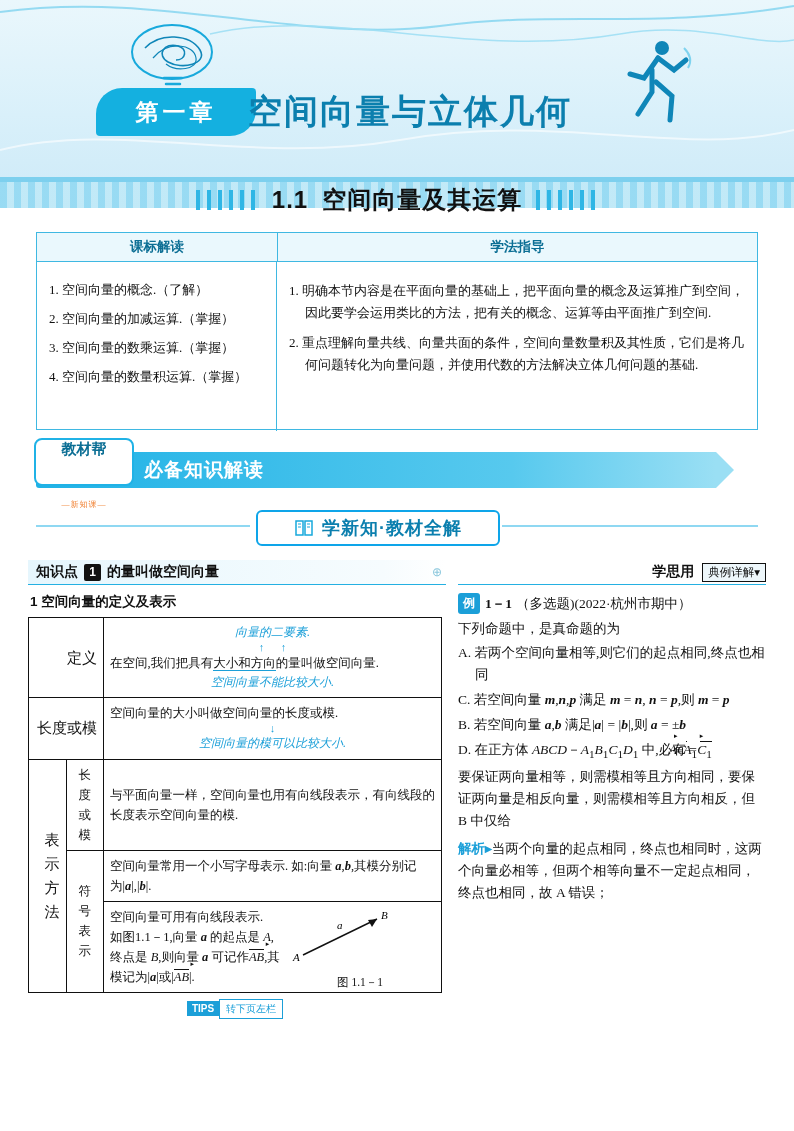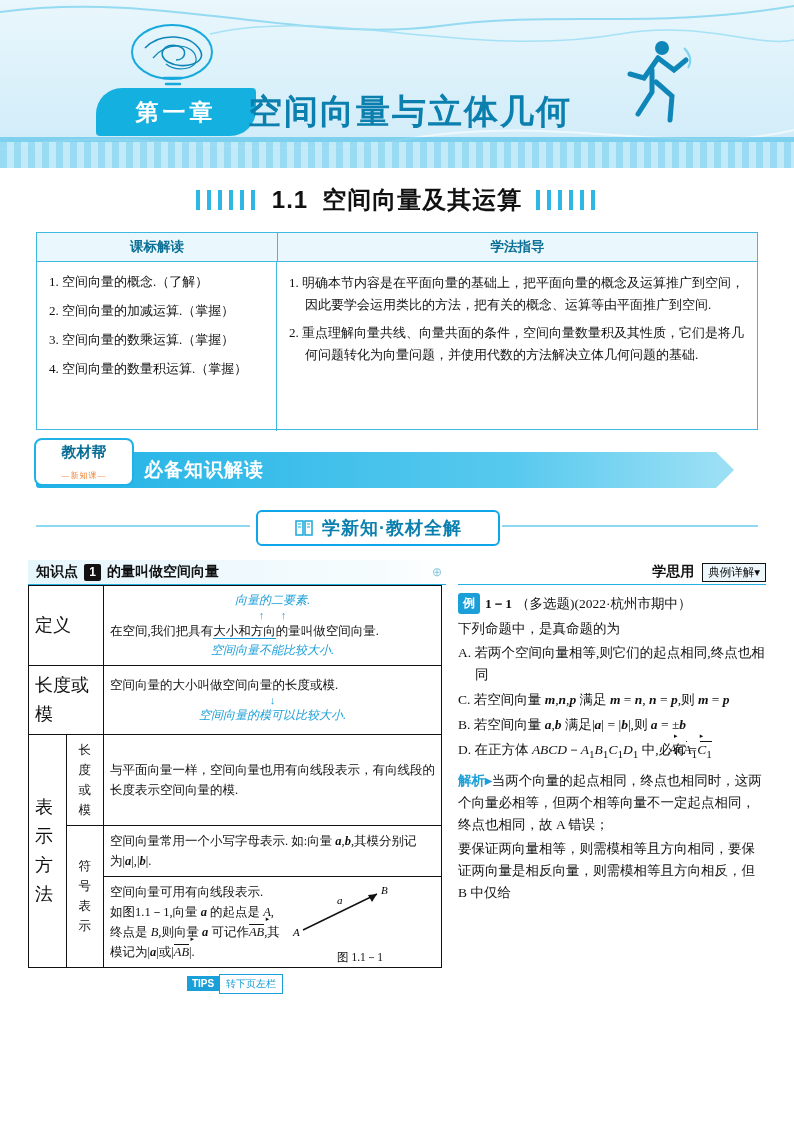--- a/index.html
+++ b/index.html
@@ -6,21 +6,21 @@
   body{
     width:794px;height:1131px;
     background:#ffffff;
     font-family:"Liberation Serif", serif;
     color:#111;
     position:relative;
     overflow:hidden;
   }
   
   .banner{
-    position:absolute;left:0;top:0;width:794px;height:168px;
+    position:absolute;left:0;top:0;width:794px;height:208px;
     background:linear-gradient(180deg,#eaf7fc 0%, #d9f0fa 55%, #cdeaf8 100%);
     overflow:hidden;
   }
   .banner .stripe{
     position:absolute;left:0;bottom:0;width:794px;height:26px;
     background:repeating-linear-gradient(90deg,#8fd8f2 0 7px, #bfe9f7 7px 14px);
     opacity:.85;
   }
   .banner .stripe2{
     position:absolute;left:0;bottom:26px;width:794px;height:5px;
@@ -73,36 +73,36 @@
   }
   .infobox .hdr .c2{
     flex:1;display:flex;align-items:center;justify-content:center;
     font-family:"Liberation Sans",sans-serif;font-weight:bold;font-size:13.5px;color:#0b6e94;
   }
   .infobox .body{display:flex;height:169px;}
   .infobox .body .c1{
     width:240px;border-right:1px solid #3fb8e2;padding:10px 10px 0 12px;box-sizing:border-box;
   }
   .infobox .body .c2{flex:1;padding:10px 12px 0 12px;box-sizing:border-box;}
-  .infobox p{margin:0 0 9px 0;font-size:13px;line-height:1.55;}
+  .infobox p{margin:8px 0 9px 0;font-size:13px;line-height:1.55;}
   .infobox .c2 p{text-indent:0;padding-left:16px;text-indent:-16px;line-height:1.7;margin-bottom:6px;}
   
   .ribbon{
     position:absolute;left:36px;top:452px;width:680px;height:36px;
     background:linear-gradient(90deg,#20b2e6 0%, #57c9ee 70%, #9adff4 100%);
     border-radius:3px 0 0 3px;
   }
   .ribbon:after{
     content:"";position:absolute;right:-18px;top:0;border-left:18px solid #9adff4;
     border-top:18px solid transparent;border-bottom:18px solid transparent;
   }
   .ribbon .tag{
     position:absolute;left:-2px;top:-14px;width:96px;height:44px;
     background:#fff;border:2px solid #20b2e6;border-radius:8px;
-    display:flex;flex-direction:column;align-items:center;justify-content:center;
+    display:flex;flex-direction:column;align-items:center;justify-content:flex-start;gap:32px;
   }
   .ribbon .tag .t1{font-family:"Liberation Sans",sans-serif;font-weight:bold;font-size:15px;color:#0b6e94;}
   .ribbon .tag .t2{font-size:8px;color:#f07c2a;letter-spacing:1px;margin-top:8px;}
   .ribbon .txt{
     position:absolute;left:108px;top:0;height:36px;display:flex;align-items:center;
     font-family:"Liberation Sans",sans-serif;font-weight:bold;font-size:19px;color:#fff;letter-spacing:1px;
   }
   
   .subbanner{
     position:absolute;left:256px;top:510px;width:240px;height:32px;
@@ -132,21 +132,21 @@
     font-family:"Liberation Sans",sans-serif;font-size:12px;font-weight:bold;
     text-align:center;line-height:17px;margin:0 6px;border-radius:2px;
   }
   .kp-head .ttl{font-family:"Liberation Sans",sans-serif;font-weight:bold;font-size:14px;color:#111;}
   .kp-head .q{margin-left:auto;color:#8ac7dd;font-size:12px;padding-right:4px;}
   .sub-h{font-family:"Liberation Sans",sans-serif;font-weight:bold;font-size:13.5px;margin:8px 0 6px 2px;}
   table.def{
     border-collapse:collapse;width:414px;font-size:12.5px;table-layout:fixed;
   }
   table.def td{border:1px solid #111;padding:5px 6px;vertical-align:middle;line-height:1.6;}
-  td.lab{width:62px;text-align:left;font-size:18px;}
+  td.lab{width:62px;text-align:right;font-size:15px;}
   td.lab2{width:46px;text-align:center;font-size:12.5px;}
   .hand{color:#1b9fd8;font-style:italic;font-family:"Liberation Serif",serif;font-size:12px;text-align:center;}
   .ul-wavy{border-bottom:1px solid #1b9fd8;}
   .arrow-up{color:#1b9fd8;text-align:center;font-size:11px;line-height:1;}
   .tips{
     margin-top:6px;width:414px;display:flex;justify-content:center;
   }
   .tips .box{
     display:flex;align-items:center;font-family:"Liberation Sans",sans-serif;font-size:10px;
   }
@@ -251,20 +251,21 @@
 </div>
 
 <div class="colL">
   <div class="kp-head">
     <span class="lbl">知识点</span>
     <span class="num">1</span>
     <span class="ttl">的量叫做空间向量</span>
     <span class="q">⊕</span>
   </div>
 
+  <div class="sub-h">1 空间向量的定义及表示</div>
 
   <table class="def">
     <tbody>
         <tr>
       <td class="lab" colspan="2">定义</td>
       <td>
         <div class="hand">向量的二要素.</div>
         <div class="arrow-up">↑&nbsp;&nbsp;&nbsp;&nbsp;&nbsp;&nbsp;↑</div>
         <div>在空间,我们把具有<span class="ul-wavy">大小和方向</span>的量叫做空间向量.</div>
         <div class="hand">空间向量不能比较大小.</div>
@@ -332,17 +333,17 @@
     <span>（多选题)(2022·杭州市期中）</span>
   </div>
 
   <div class="r-p">下列命题中，是真命题的为</div>
 
   <div class="r-opt">A. 若两个空间向量相等,则它们的起点相同,终点也相同</div>
   <div class="r-opt">C. 若空间向量 <b class="m">m</b>,<b class="m">n</b>,<b class="m">p</b> 满足 <b class="m">m</b> = <b class="m">n</b>, <b class="m">n</b> = <b class="m">p</b>,则 <b class="m">m</b> = <b class="m">p</b></div>
   <div class="r-opt">B. 若空间向量 <b class="m">a</b>,<b class="m">b</b> 满足|<b class="m">a</b>| = |<b class="m">b</b>|,则 <b class="m">a</b> = ±<b class="m">b</b></div>
   <div class="r-opt">D. 在正方体 <i class="m">ABCD</i>－<i class="m">A</i><sub>1</sub><i class="m">B</i><sub>1</sub><i class="m">C</i><sub>1</sub><i class="m">D</i><sub>1</sub> 中,必有<span class="vec"><i class="m">AC</i></span> = <span class="vec"><i class="m">A</i><sub>1</sub><i class="m">C</i><sub>1</sub></span></div>
 
+  <div class="r-p">要保证两向量相等，则需模相等且方向相同，要保证两向量是相反向量，则需模相等且方向相反，但 B 中仅给</div>
   <div class="r-p" style="margin-top:7px;">
     <span class="an-label">解析</span><span class="an-label">▸</span><span>当两个向量的起点相同，终点也相同时，这两个向量必相等，但两个相等向量不一定起点相同，终点也相同，故 A 错误；</span>
   </div>
-  <div class="r-p">要保证两向量相等，则需模相等且方向相同，要保证两向量是相反向量，则需模相等且方向相反，但 B 中仅给</div>
 </div>
 
 </body></html>

